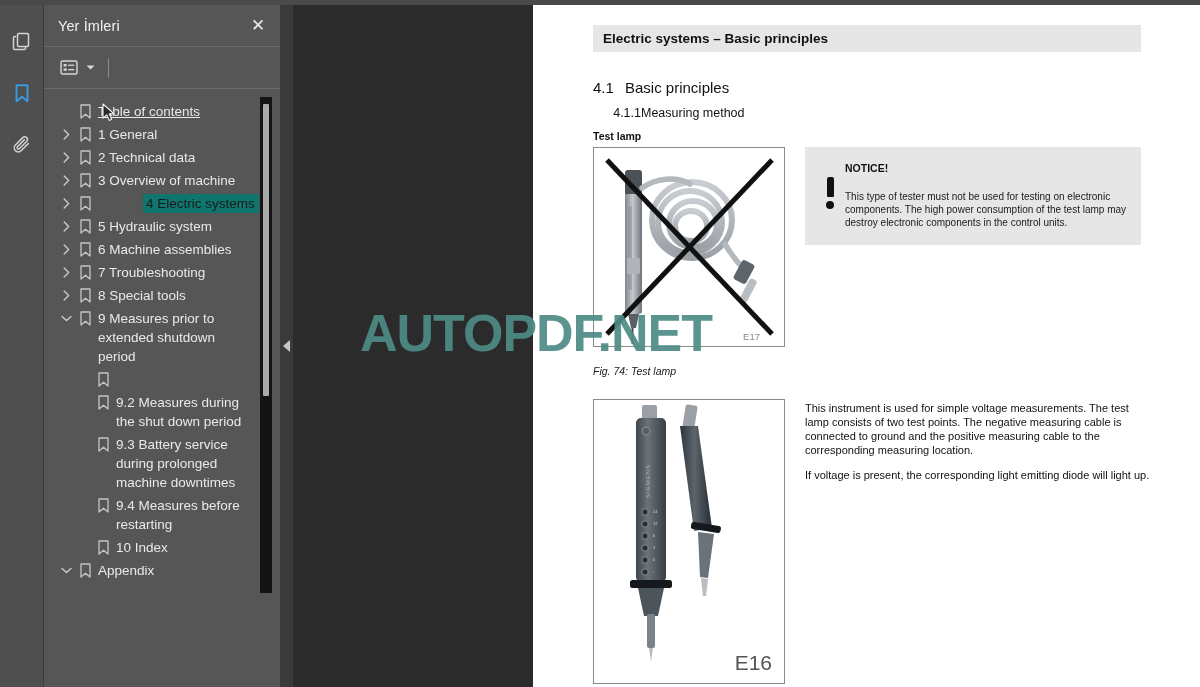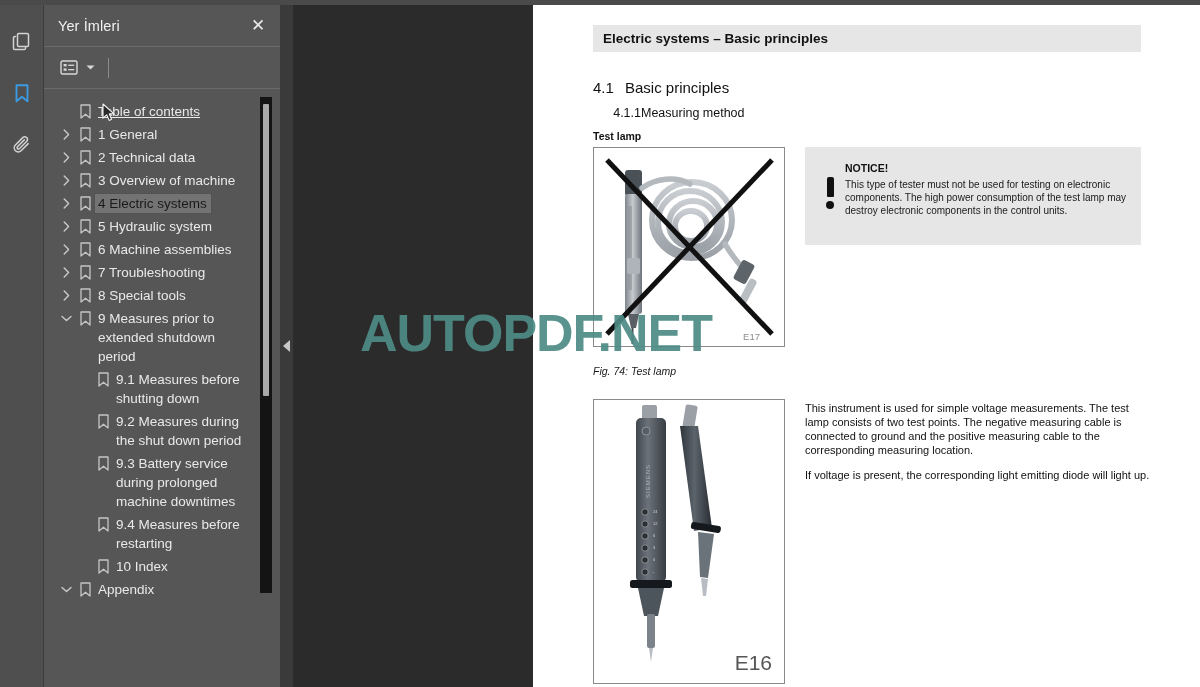--- a/index.html
+++ b/index.html
@@ -95,24 +95,24 @@
   .bm-label {
     padding-left: 3px; padding-right: 8px;
     white-space: normal;
   }
   .bm-row.lvl0 { padding-left: 13px; }
   .bm-row.lvl1 { padding-left: 49px; }
   .bm-row.lvl0 .bm-label { max-width: 160px; }
   .bm-row.lvl1 .bm-label { max-width: 152px; }
   .bm-label.link { text-decoration: underline; }
   .bm-row.selected .bm-label {
-    background: #737373;
+    background: #0f766e;
     color: #1a1a1a;
     outline: 1px dotted #4f4f4f;
-    padding-left: 3px; padding-right: 4px;
+    padding-left: 3px; padding-right: 4px; margin-left: 48px;
   }
 
   
   .tree-scroll {
     position: absolute; top: 92px; right: 8px; width: 12px; height: 496px;
     background: #141414;
   }
   .tree-thumb {
     position: absolute; top: 7px; left: 3px; width: 6px; height: 292px;
     background: #a9a9a9; border-radius: 1px;
@@ -206,21 +206,21 @@
   }
   .bang-stem {
     width: 7px; height: 20px; background: #111;
     border-radius: 2px 2px 1px 1px;
   }
   .bang-dot {
     width: 8px; height: 8px; background: #111; border-radius: 50%;
     margin-top: 4px;
   }
   .notice-body { flex: 1; }
-  .notice-title { font-size: 10.5px; font-weight: bold; margin: 3px 0 4px 0; color:#111; }
+  .notice-title { font-size: 10.5px; font-weight: bold; margin: 3px 0 16px 0; color:#111; }
   .notice-text { font-size: 10px; line-height: 13px; color: #1a1a1a; }
 
   
   .bodycol {
     position: absolute; left: 272px; top: 396px; width: 345px;
   }
   .bodycol p { margin: 0 0 11px 0; font-size: 11px; line-height: 14px; color: #111; }
 
   
   .watermark {
@@ -434,21 +434,20 @@
         </span>
         <span class="bm-label">9 Measures prior to extended shutdown period</span>
       </div>
 
       <div class="bm-row lvl1">
         <span class="bm-mark">
           <svg width="11" height="15" viewBox="0 0 11 15" fill="none">
               <path d="M1 1h9v13l-4.5-3.8L1 14z" stroke="#c5c5c5" stroke-width="1.3" stroke-linejoin="round"></path>
             </svg>
         </span>
-        <span class="bm-label">9.1 Measures before shutting down</span>
       </div>
 
       <div class="bm-row lvl1">
         <span class="bm-mark">
           <svg width="11" height="15" viewBox="0 0 11 15" fill="none">
               <path d="M1 1h9v13l-4.5-3.8L1 14z" stroke="#c5c5c5" stroke-width="1.3" stroke-linejoin="round"></path>
             </svg>
         </span>
         <span class="bm-label">9.2 Measures during the shut down period</span>
       </div>

